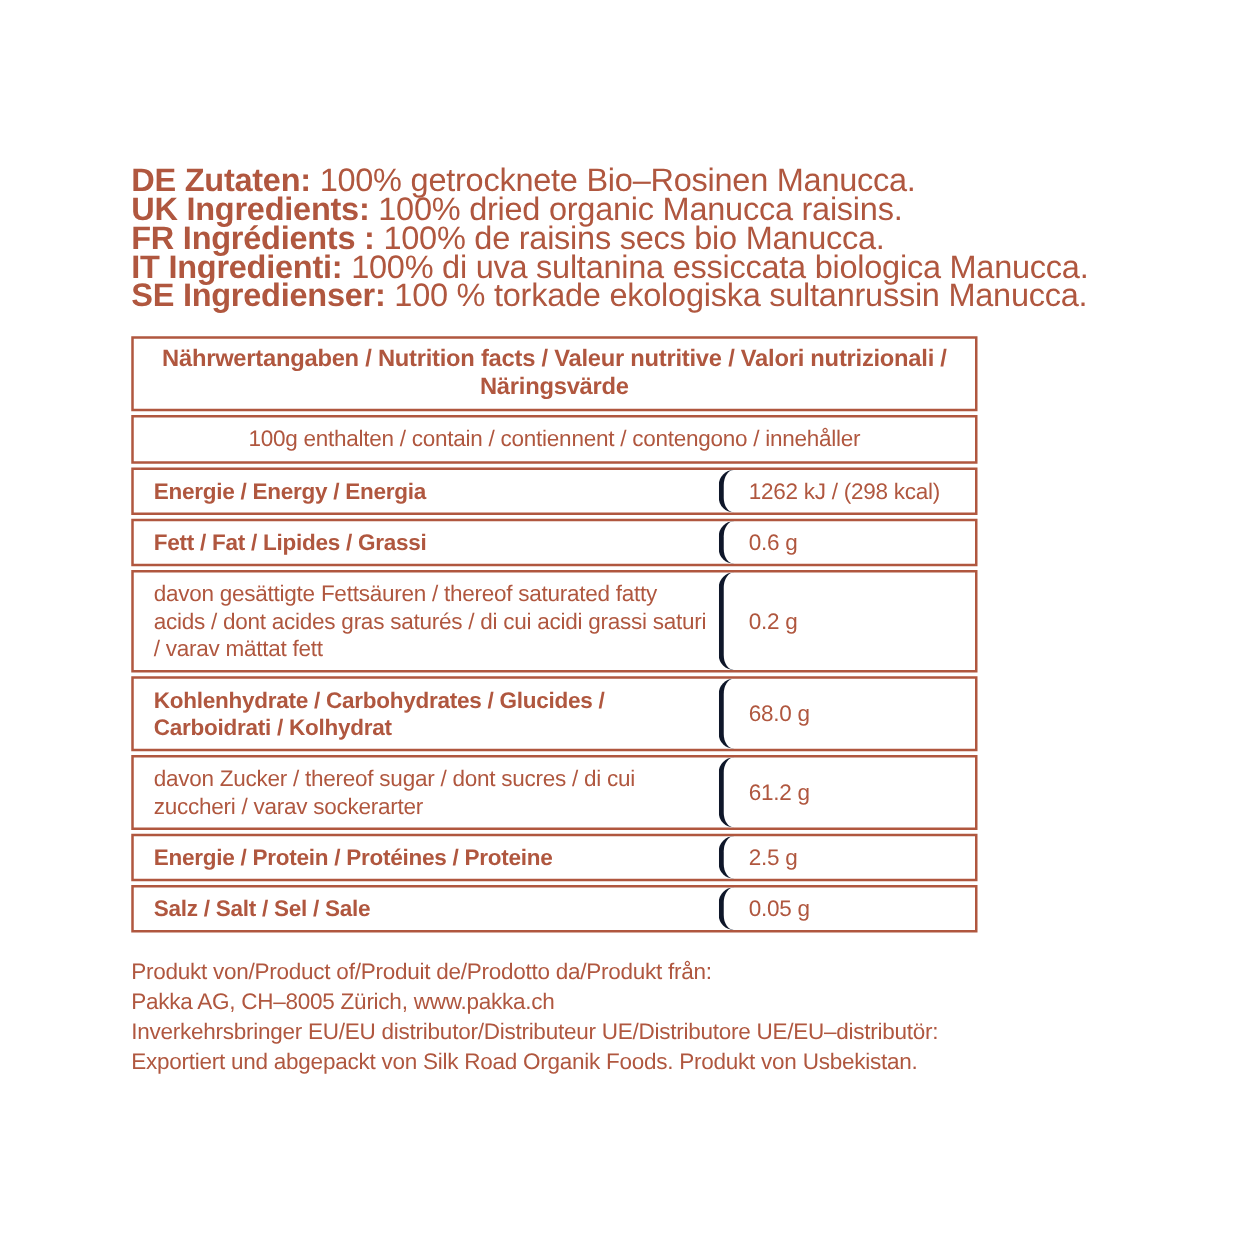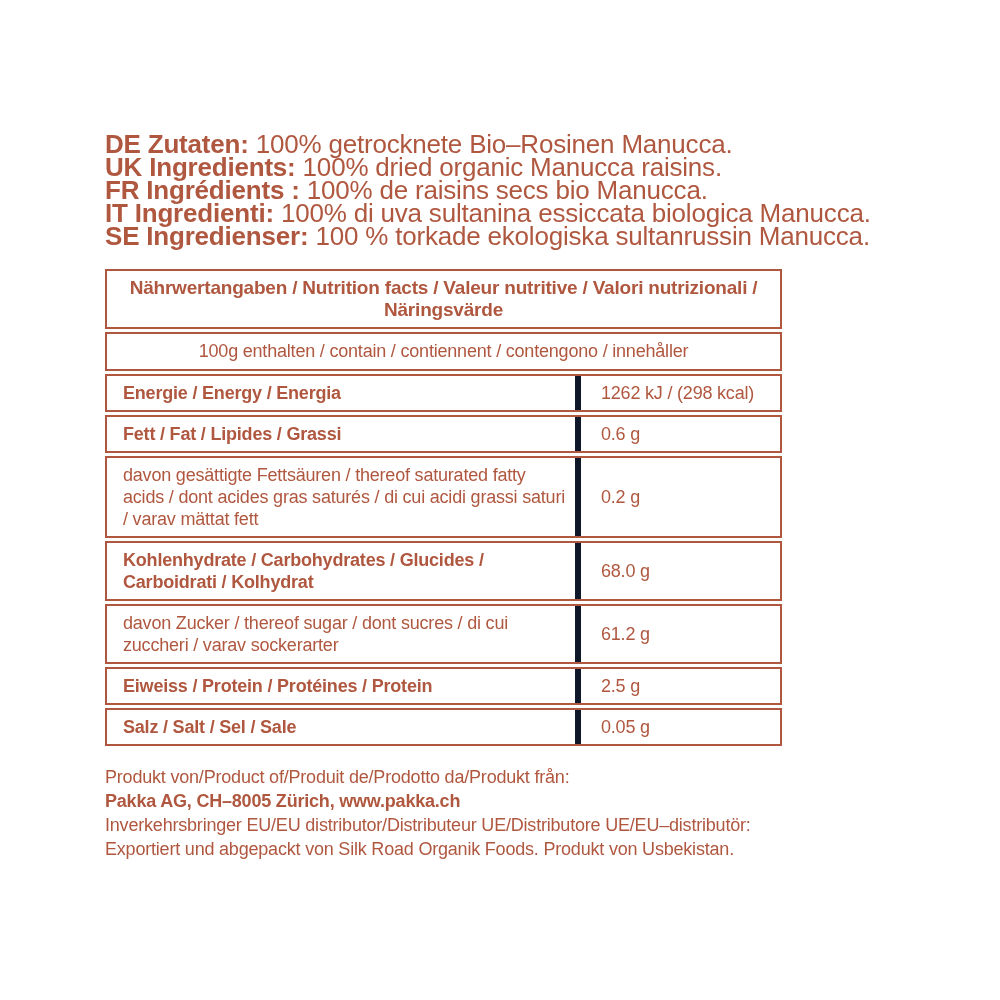--- a/index.html
+++ b/index.html
@@ -63,36 +63,37 @@
   }
   .trow.data .cell-label {
     flex: 1;
     padding: 6px 10px 6px 16px;
     line-height: 22px;
     display: flex;
     align-items: center;
   }
   .trow.data .cell-value {
     width: 205px;
-    border-left: 6px solid #0f172a;
+    border-left: 4px solid #0f172a;
     padding: 6px 8px 6px 20px;
     line-height: 22px;
     display: flex;
     align-items: center;
+    border-radius: 12px;
   }
   .trow.data.bold .cell-label { font-weight: bold; }
 
   
   .producer {
     margin-top: 19px;
     font-size: 18px;
     line-height: 24px;
     letter-spacing: -0.2px;
   }
-  .producer p.bold { font-weight: bold; }
+  .producer p.bold { font-weight: normal; }
 </style>
 </head>
 <body>
 
 <div class="page">
 
   <section class="ingredients">
     <p><b>DE Zutaten:</b> <span>100% getrocknete Bio–Rosinen Manucca.</span></p>
     <p><b>UK Ingredients:</b> <span>100% dried organic Manucca raisins.</span></p>
     <p><b>FR Ingrédients :</b> <span>100% de raisins secs bio Manucca.</span></p>
@@ -119,21 +120,21 @@
     </div>
     <div class="trow data bold">
       <div class="cell-label">Kohlenhydrate / Carbohydrates / Glucides / Carboidrati / Kolhydrat</div>
       <div class="cell-value">68.0 g</div>
     </div>
     <div class="trow data">
       <div class="cell-label">davon Zucker / thereof sugar / dont sucres / di cui zuccheri / varav sockerarter</div>
       <div class="cell-value">61.2 g</div>
     </div>
     <div class="trow data bold">
-      <div class="cell-label">Eiweiss / Protein / Protéines / Protein</div>
+      <div class="cell-label">Energie / Protein / Protéines / Proteine</div>
       <div class="cell-value">2.5 g</div>
     </div>
     <div class="trow data bold">
       <div class="cell-label">Salz / Salt / Sel / Sale</div>
       <div class="cell-value">0.05 g</div>
     </div>
   </div>
 
   <section class="producer">
     <p>Produkt von/Product of/Produit de/Prodotto da/Produkt från:</p>

